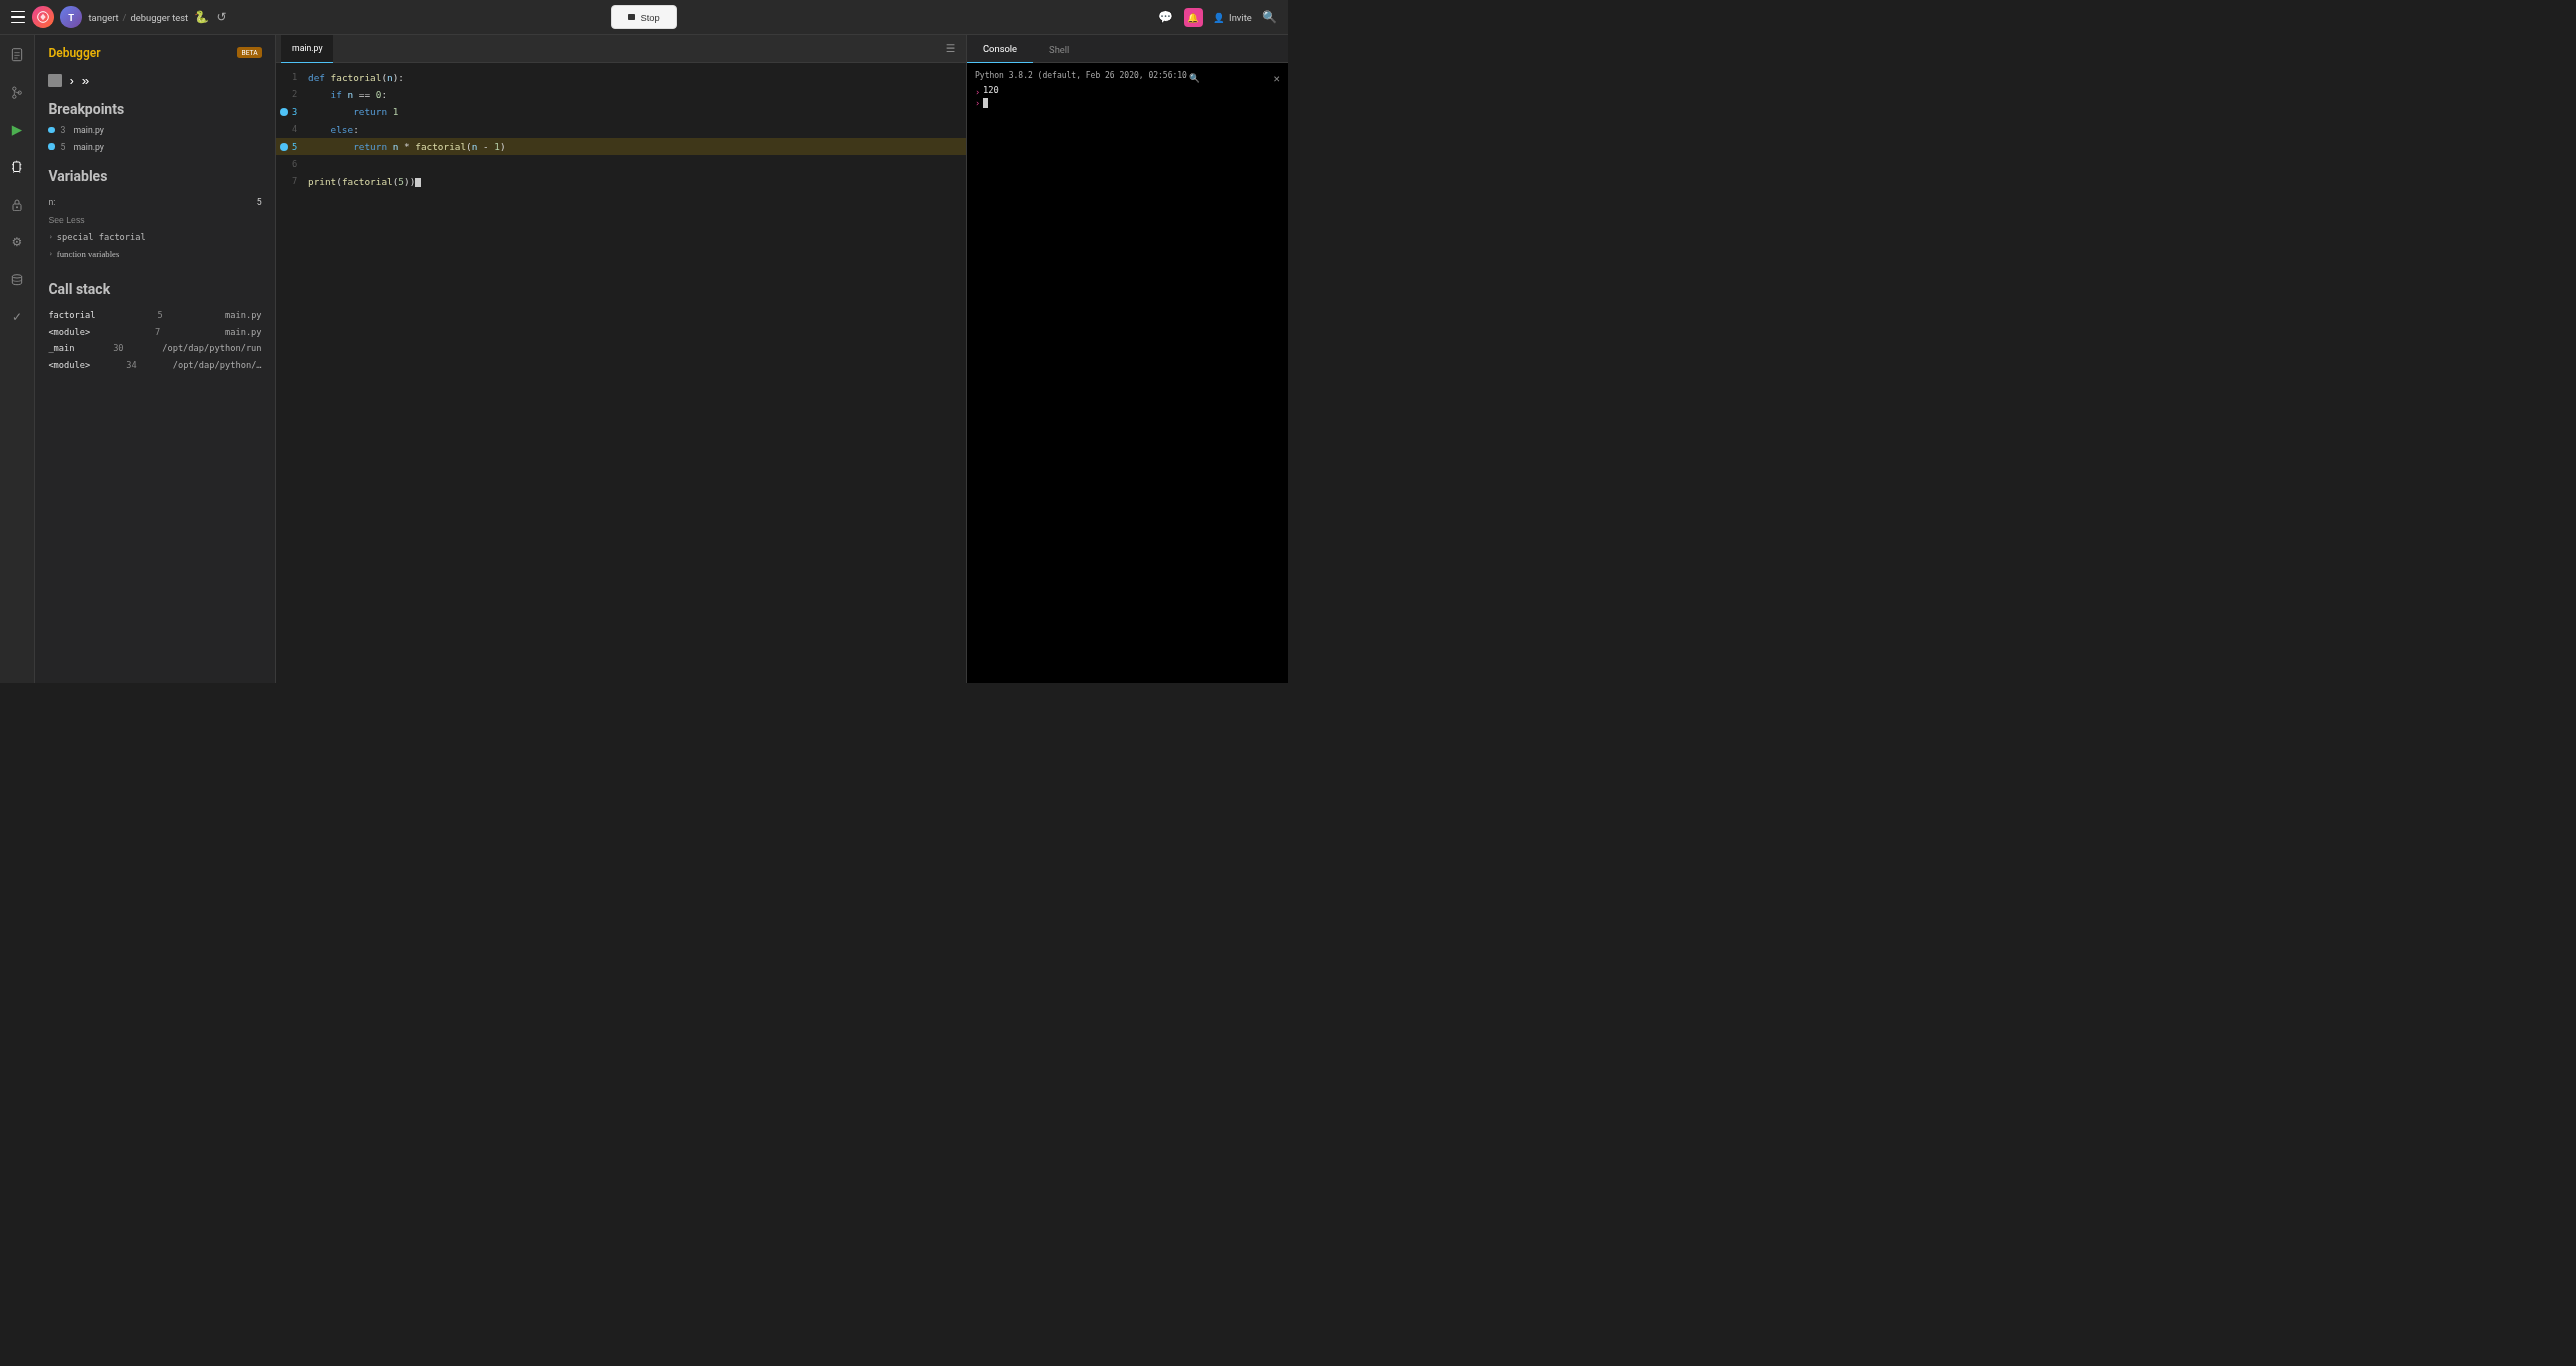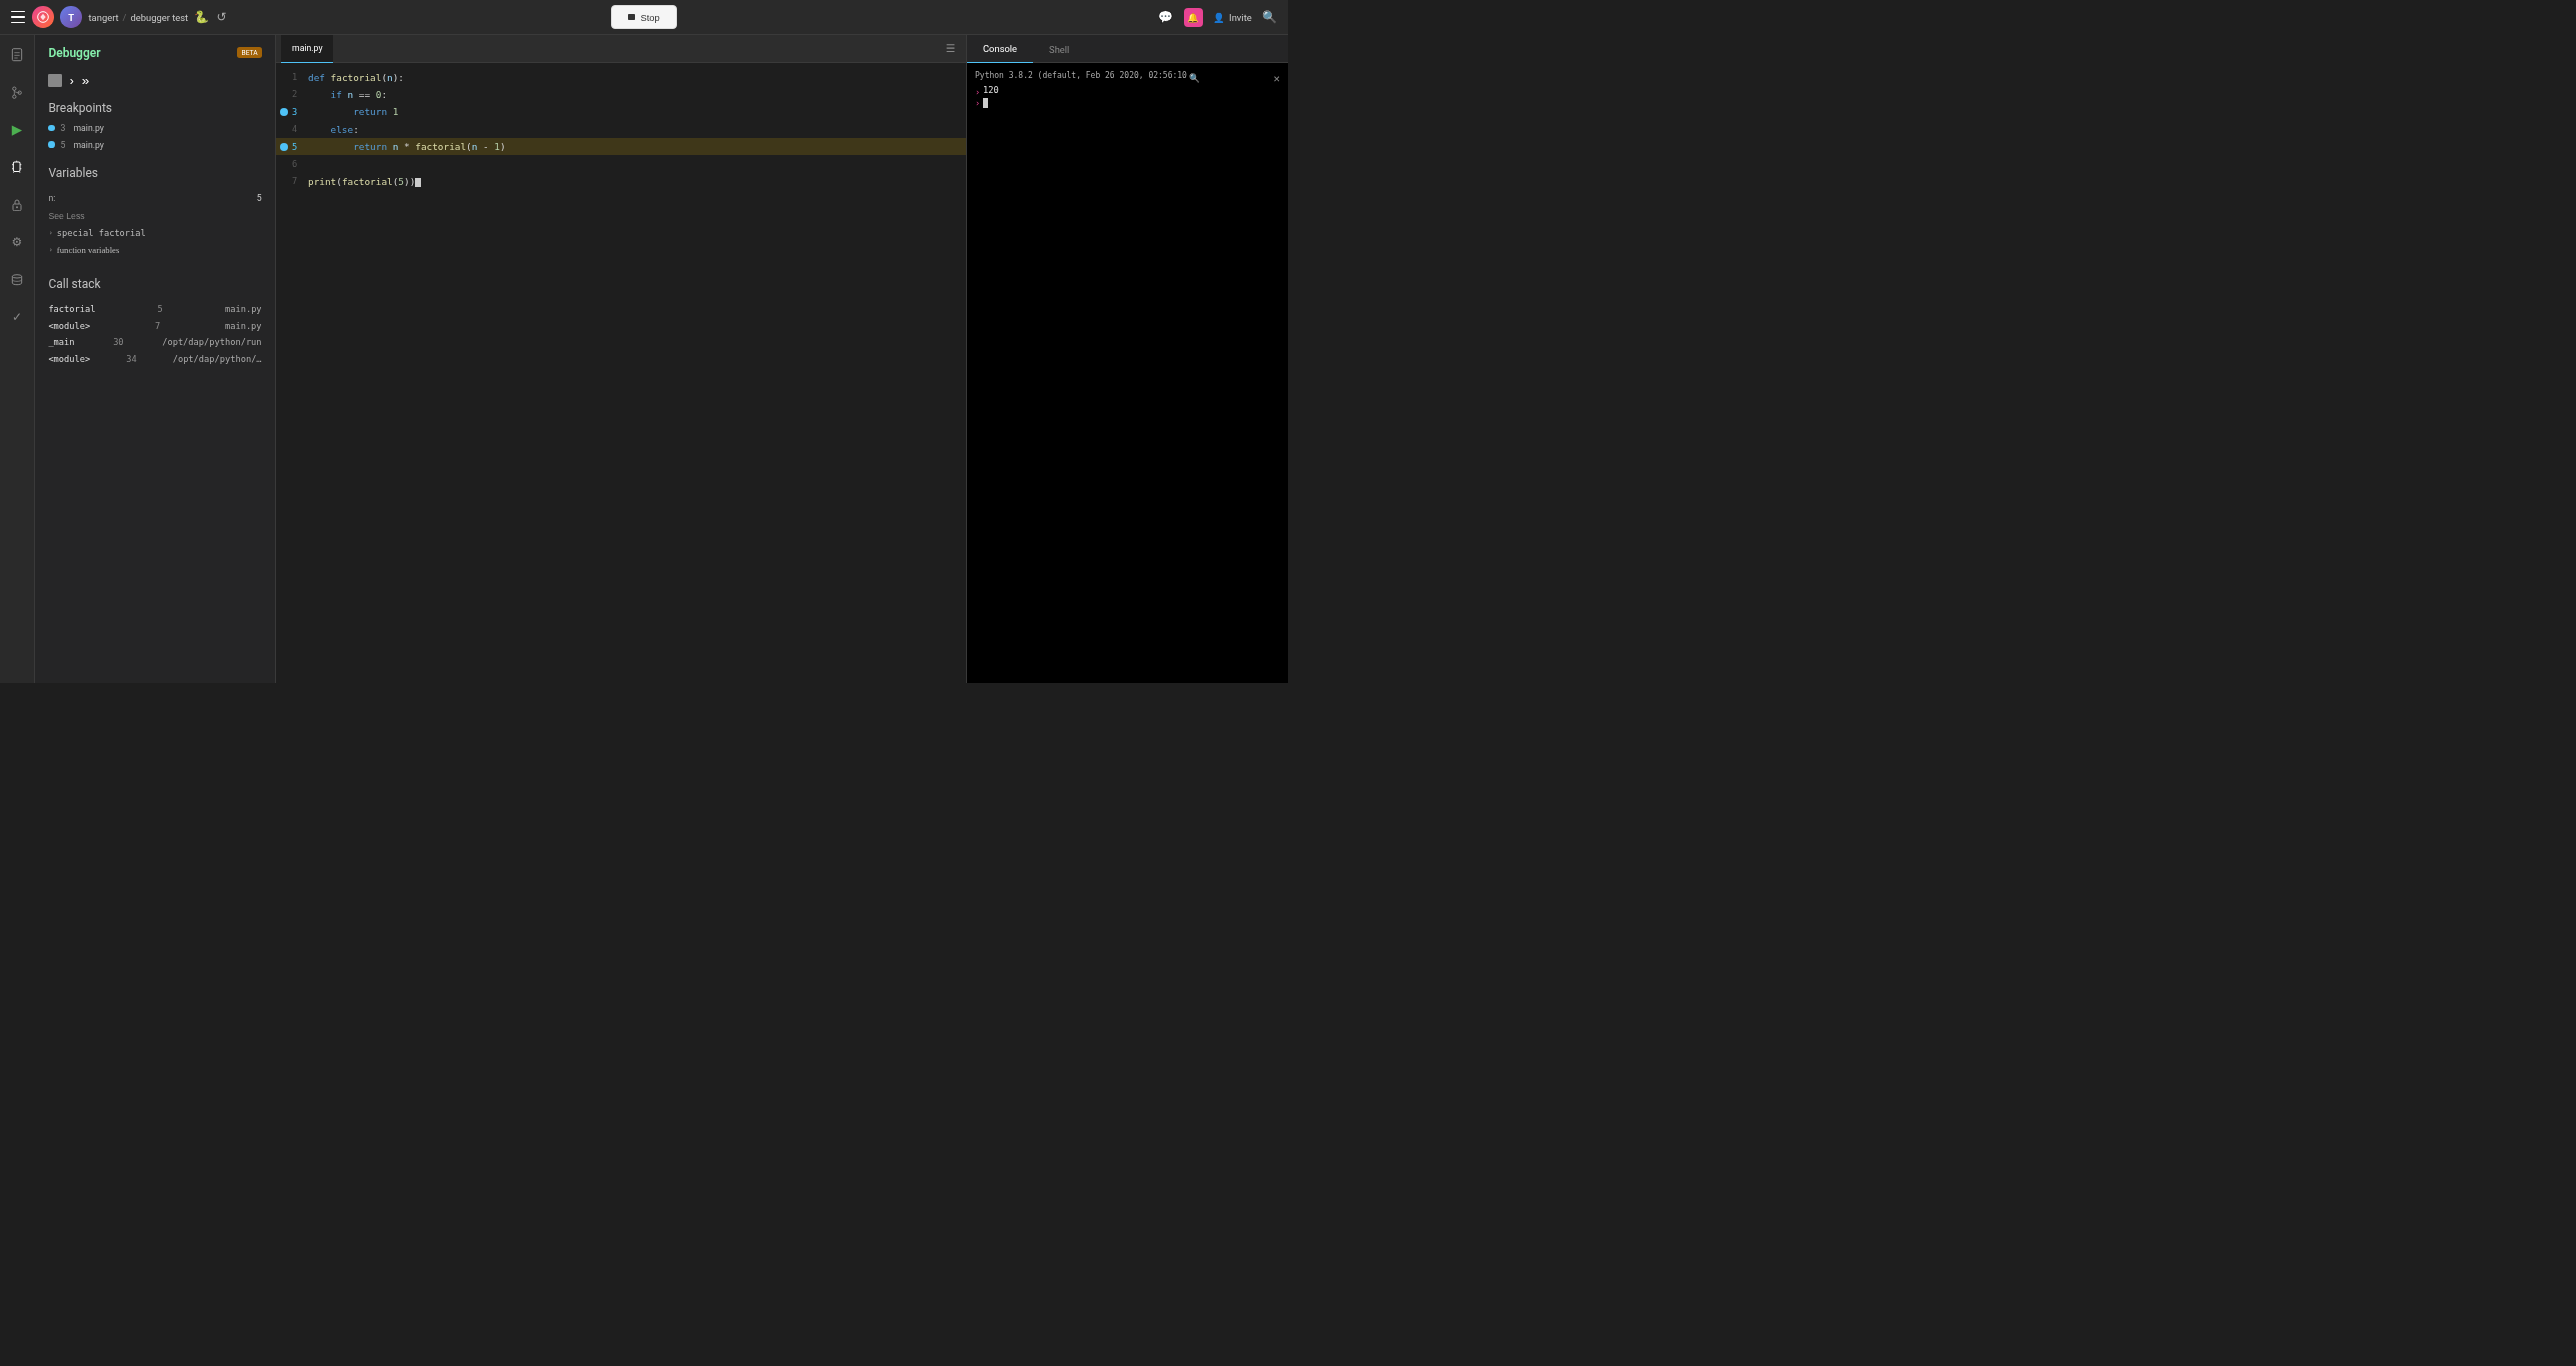--- a/index.html
+++ b/index.html
@@ -199,21 +199,21 @@
     }
     .sidebar-header {
       display: flex;
       align-items: center;
       justify-content: space-between;
       padding: 10.7px 13.4px 8px;
     }
     .sidebar-title {
       font-size: 12px;
       font-weight: 600;
-      color: #86efac;
+      color: #eab308;
     }
     .beta-badge {
       background: #a16207;
       color: white;
       font-size: 6.7px;
       padding: 1.3px 4px;
       border-radius: 2.7px;
       font-weight: normal;
     }
     .debugger-controls {
@@ -234,22 +234,22 @@
     .debug-btn.active { color: #fff; }
     .debug-stop-btn {
       width: 13.4px;
       height: 13.4px;
       background: #888;
       border-radius: 1.3px;
       cursor: pointer;
     }
 
     .section-title {
-      font-size: 12px;
-      font-weight: 400;
+      font-size: 14px;
+      font-weight: 700;
       color: #c0c0c0;
       padding: 5.4px 13.4px 4px;
     }
     .breakpoint-item {
       display: flex;
       align-items: center;
       padding: 3.4px 13.4px;
       gap: 5.4px;
       font-size: 8.7px;
       color: #bbb;

